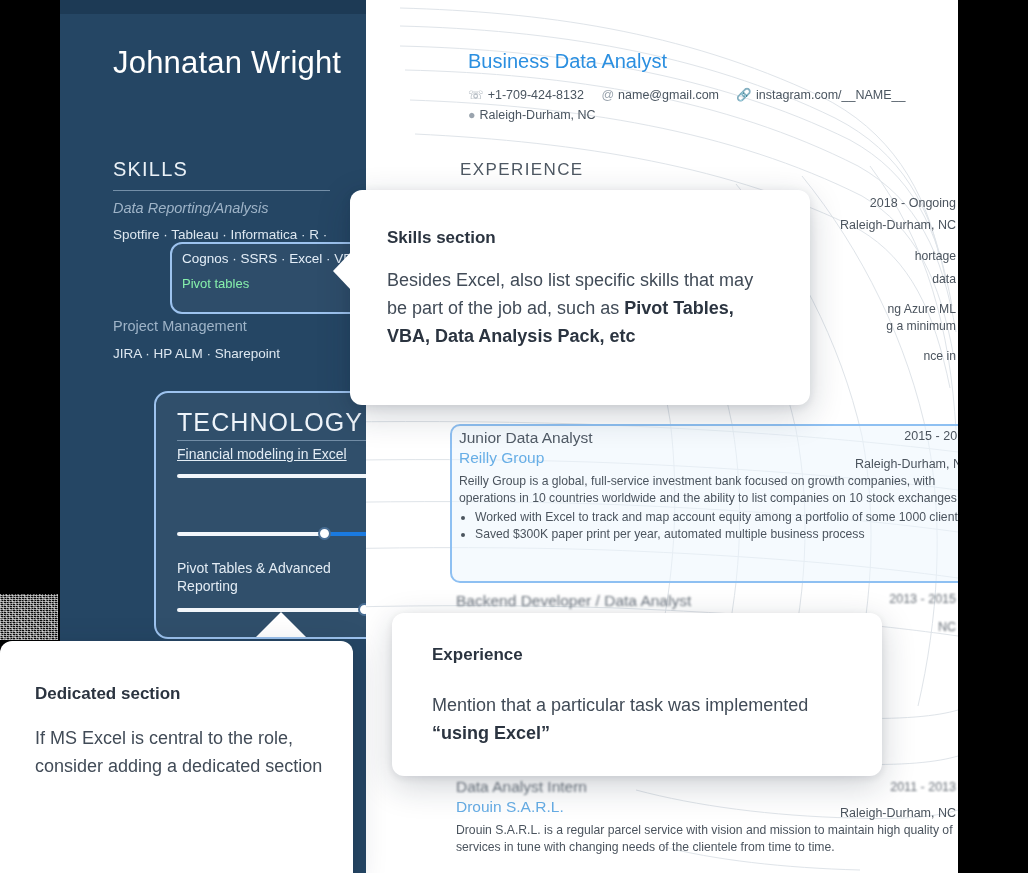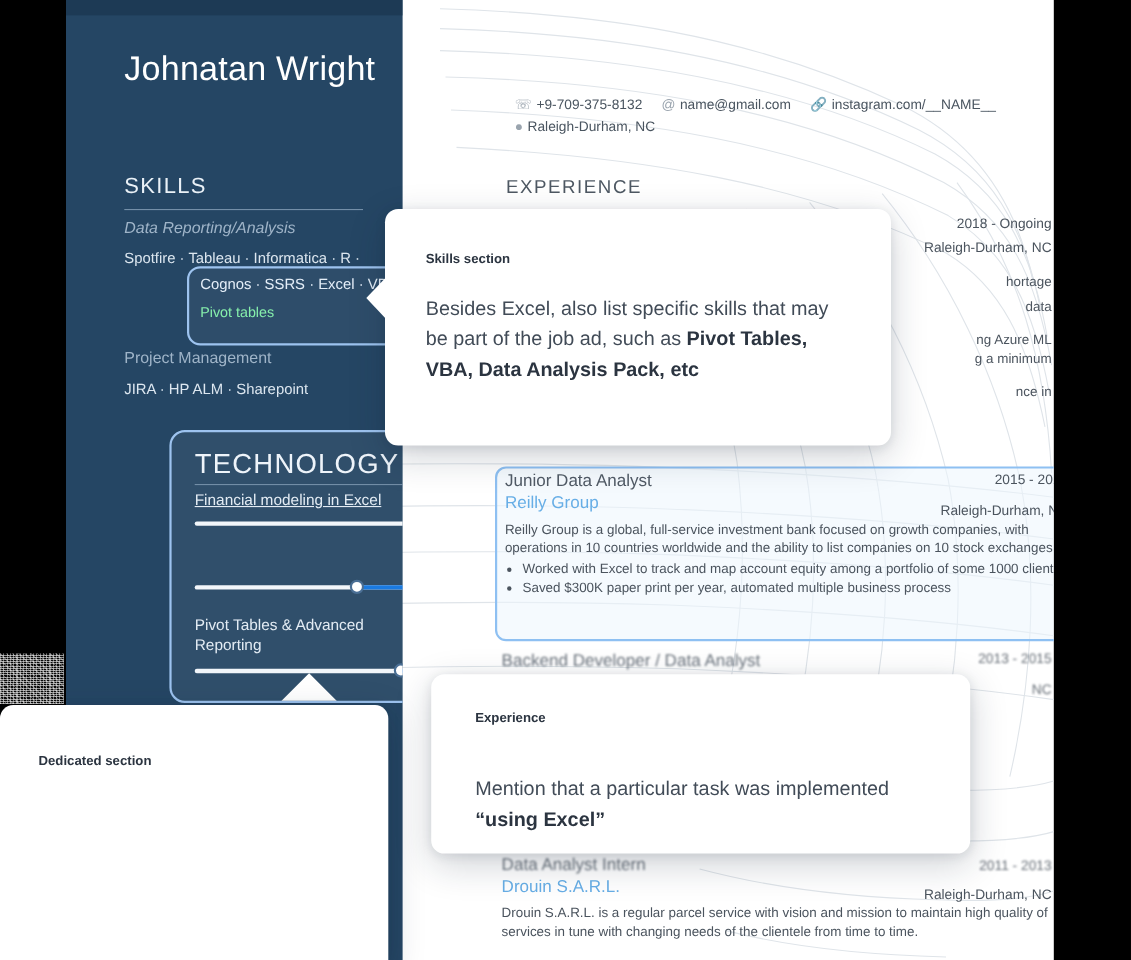--- a/index.html
+++ b/index.html
@@ -112,21 +112,21 @@
     border: 2px solid #8ec0f2; border-radius: 10px; background: rgba(236,245,254,.55);
   }
 
   .blur { filter: blur(1.1px); opacity: .85; }
 
   
   .tip {
     position: absolute; background: #ffffff; border-radius: 12px;
     box-shadow: 0 10px 34px rgba(18,34,53,.20), 0 2px 10px rgba(18,34,53,.10);
   }
-  .tip h4 { font-size: 12px; color: #2b3440; font-weight: 700; }
+  .tip h4 { font-size: 17px; color: #2b3440; font-weight: 700; }
   .tip p  { font-size: 18px; color: #414b57; line-height: 28px; font-weight: 400; }
   .tip p b { font-weight: 700; color: #2b3440; }
 
   .tip-arrow-left {
     position: absolute; left: -17px; top: 62px;
     width: 0; height: 0; border-top: 19px solid transparent; border-bottom: 19px solid transparent;
     border-right: 18px solid #ffffff;
   }
 
   .noise {
@@ -164,24 +164,25 @@
         <path d="M0 512 C 170 504, 350 498, 540 504 C 698 510, 810 520, 898 532"></path>
         <path d="M0 560 C 180 550, 360 544, 548 550 C 702 556, 812 566, 898 578"></path>
         <path d="M0 620 C 190 608, 370 602, 556 608 C 706 614, 814 624, 898 636"></path>
         <path d="M560 690 C 620 706, 700 716, 782 718 C 842 720, 878 716, 898 710"></path>
         <path d="M560 736 C 622 752, 704 762, 786 764 C 844 766, 878 762, 898 756"></path>
         <path d="M576 790 C 636 806, 712 816, 792 818 C 846 820, 880 816, 898 810"></path>
         <path d="M600 846 C 654 860, 724 868, 800 870"></path>
       </g>
     </svg>
 
+    <div class="job-title">Business Data Analyst</div>
 
     <div class="contacts">
       <span class="ci">
-        <span class="gi">☏</span><span>+9-709-375-8132</span>
+        <span class="gi">☏</span><span>+1-709-424-8132</span>
       </span>
       <span class="ci">
         <span class="gi">@</span><span>name@gmail.com</span>
       </span>
       <span class="ci">
         <span class="gi">🔗</span><span>instagram.com/__NAME__</span>
       </span>
       <br>
       <span class="ci">
         <span class="gi">●</span><span>Raleigh-Durham, NC</span>
@@ -278,23 +279,24 @@
   <div class="tip" style="left:350px; top:190px; width:460px; height:215px;">
     <div class="tip-arrow-left"></div>
     <h4 style="position:absolute; left:37px; top:38px;">Skills section</h4>
     <p style="position:absolute; left:37px; top:76px; width:390px;">
       <span>Besides Excel, also list specific skills that may be part of the job ad, such as </span><b>Pivot Tables, VBA, Data Analysis Pack, etc</b>
     </p>
   </div>
 
   <div class="tip" style="left:392px; top:613px; width:490px; height:163px;">
     <h4 style="position:absolute; left:40px; top:32px;">Experience</h4>
-    <p style="position:absolute; left:40px; top:78px; width:400px;margin-top:12px;">
+    <p style="position:absolute; left:40px; top:78px; width:400px;">
       <span>Mention that a particular task was implemented </span><b>“using Excel”</b>
     </p>
   </div>
 
   <div class="tip" style="left:0px; top:641px; width:353px; height:232px; border-radius:12px 12px 0 0;">
     <h4 style="position:absolute; left:35px; top:43px;">Dedicated section</h4>
+    <p style="position:absolute; left:35px; top:83px; width:290px;">If MS Excel is central to the role, consider adding a dedicated section</p>
   </div>
 
   <div class="noise"></div>
 </div>
 
 </body></html>

